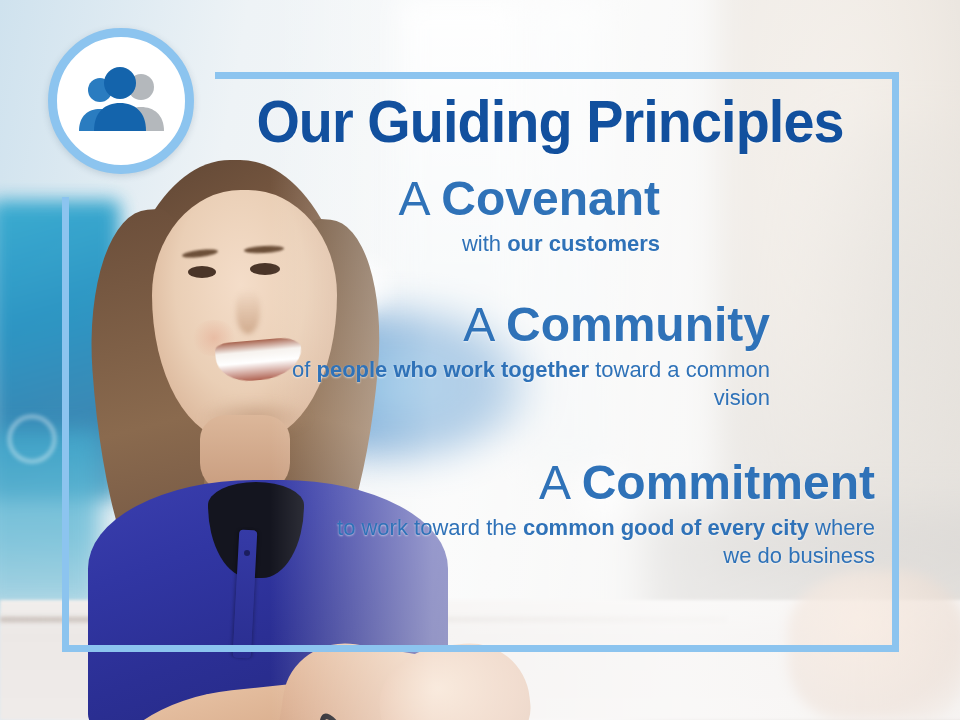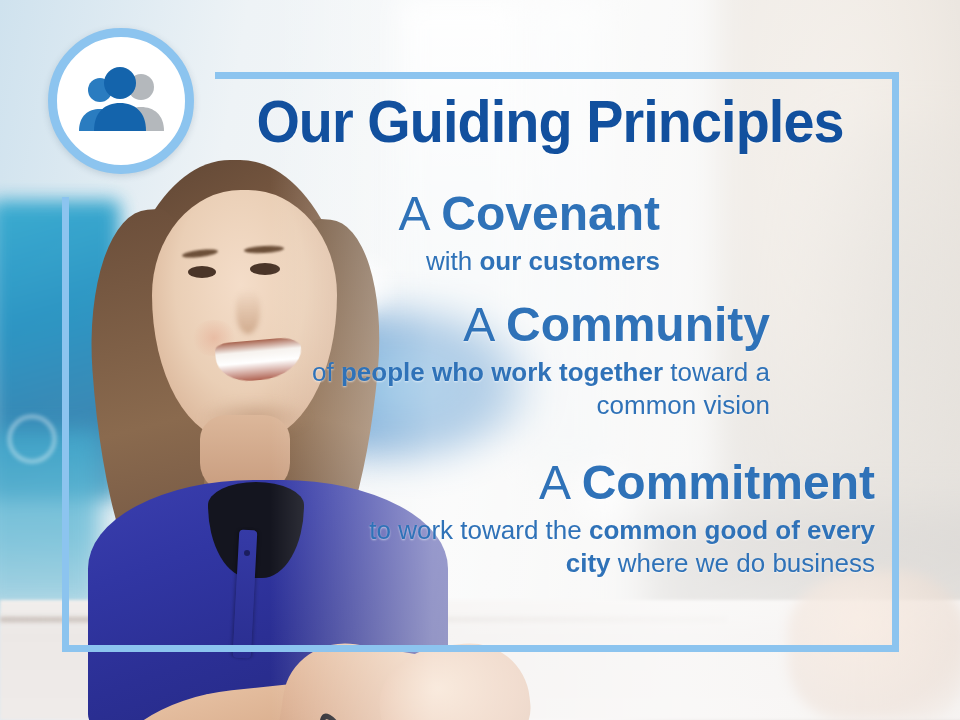--- a/index.html
+++ b/index.html
@@ -277,29 +277,29 @@
     font-size: 48px;
     line-height: 1.04;
     color: var(--mid, #2f72b8);
     white-space: nowrap;
     text-shadow: 0 1px 2px rgba(255,255,255,.6);
   }
   .p-title .lead { font-weight: normal; }
   .p-title .key  { font-weight: bold; }
   .p-sub {
     font-family: "Liberation Sans", sans-serif;
-    font-size: 26px;
+    font-size: 22px;
     line-height: 1.28;
     color: var(--mid, #2f72b8);
     margin-top: 6px;
     text-shadow: 0 1px 2px rgba(255,255,255,.6);
   }
   .p-sub b { font-weight: bold; }
 
-  #principle-0 { left: 235px; top: 189px; width: 425px; }
+  #principle-0 { left: 235px; top: 174px; width: 425px; }
   #principle-1 { left: 285px; top: 300px; width: 485px; }
   #principle-2 { left: 335px; top: 458px; width: 540px; }
 </style>
 </head>
 <body>
 
 <div class="canvas" style="--navy: #12509e; --mid: #2f72b8; --frameblue: #8cc4ef;">
 
   <div class="photo">
     <div class="bg-room"></div>

